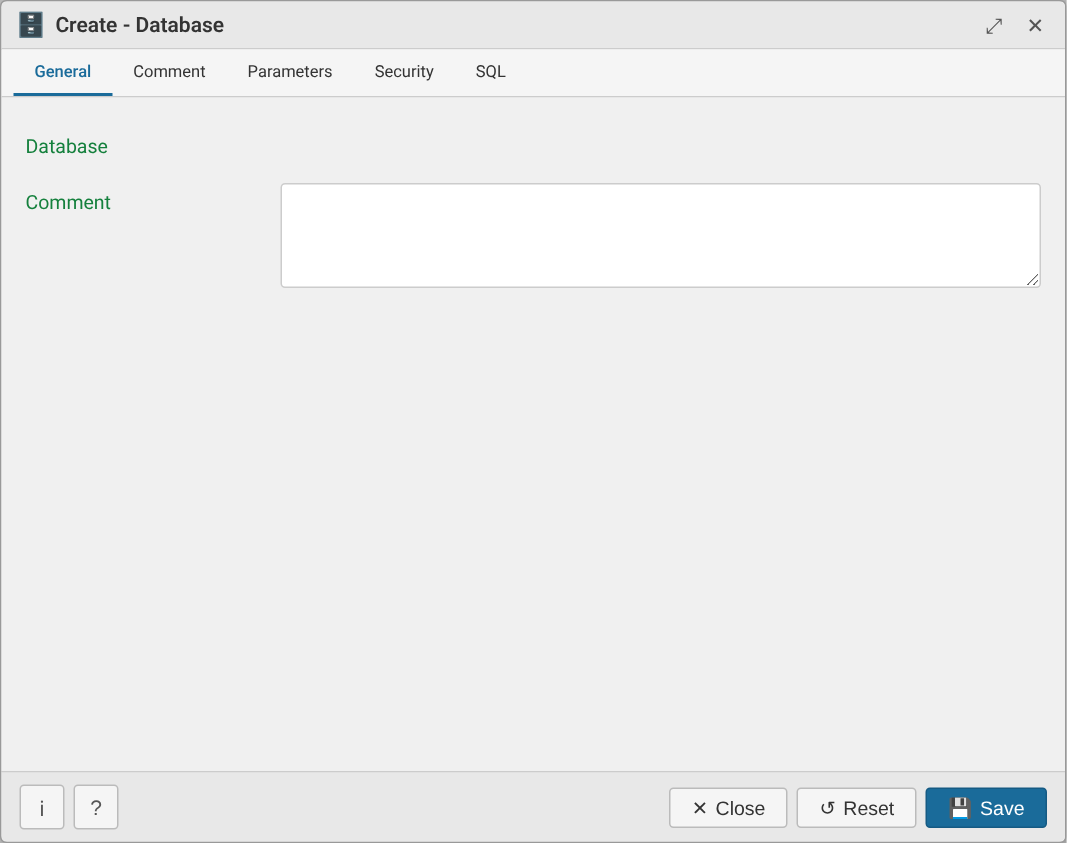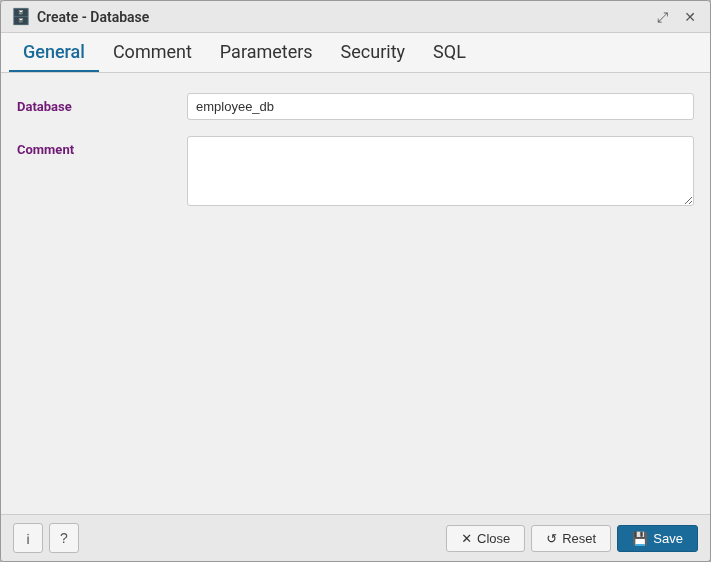--- a/index.html
+++ b/index.html
@@ -61,21 +61,21 @@
     }
     .tabs {
       background: #f5f5f5;
       border-bottom: 1px solid #ccc;
       display: flex;
       padding: 0 8px;
     }
     .tab {
       padding: 8px 14px;
       cursor: pointer;
-      font-size: 18px;
+      font-size: 11px;
       color: #333;
       border-bottom: 2px solid transparent;
       user-select: none;
     }
     .tab.active {
       color: #1a6b9a;
       border-bottom: 2px solid #1a6b9a;
       font-weight: 500;
     }
     .content {
@@ -87,22 +87,22 @@
     .form-row {
       display: flex;
       align-items: flex-start;
       margin-bottom: 16px;
     }
     .form-label {
       width: 170px;
       min-width: 170px;
       padding-top: 6px;
       font-size: 13px;
-      color: #701a75;
-      font-weight: 700;
+      color: #15803d;
+      font-weight: 400;
     }
     .form-control {
       flex: 1;
     }
     .text-input {
       width: 100%;
       padding: 5px 8px;
       border: 1px solid #ccc;
       border-radius: 3px;
       font-size: 13px;
@@ -231,23 +231,20 @@
     <div class="tab">Comment</div>
     <div class="tab">Parameters</div>
     <div class="tab">Security</div>
     <div class="tab">SQL</div>
   </div>
 
   <div class="content">
 
     <div class="form-row">
       <div class="form-label">Database</div>
-      <div class="form-control">
-        <input type="text" class="text-input" value="employee_db" style="">
-      </div>
     </div>
 
 
     <div class="form-row">
       <div class="form-label">Comment</div>
       <div class="form-control">
         <textarea class="textarea-input" style=""></textarea>
       </div>
     </div>
   </div>

